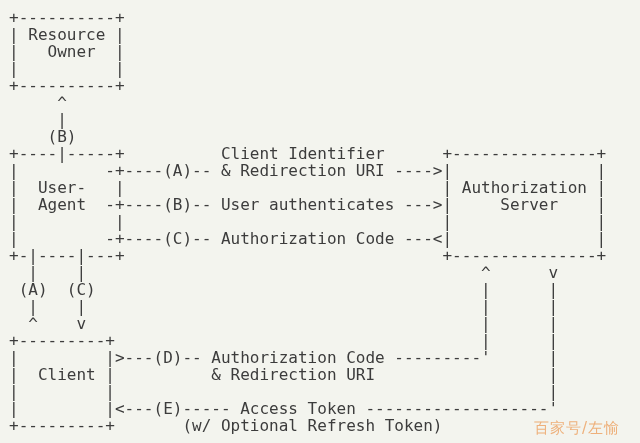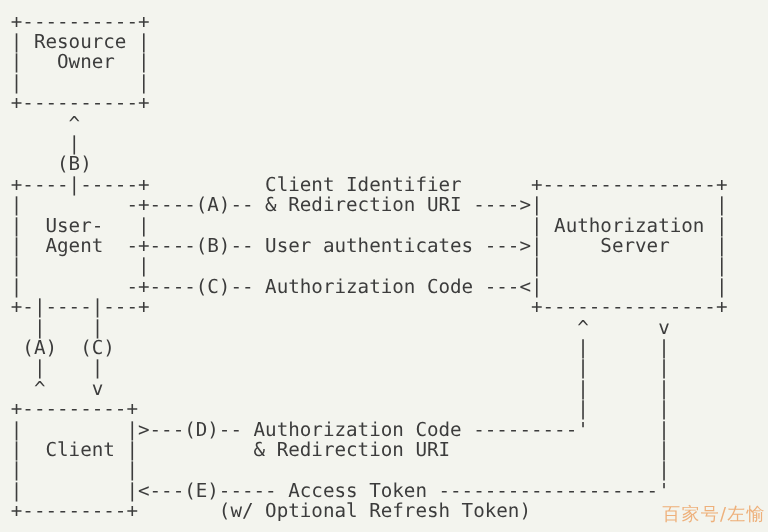--- a/index.html
+++ b/index.html
@@ -24,21 +24,21 @@
     padding: 9px 0 0 9px;
     font-family: "DejaVu Sans Mono", monospace;
     font-size: 16px;
     line-height: 17px;
     color: var(--text);
     white-space: pre;
     tab-size: 8;
   }
   .watermark {
     position: absolute;
-    right: 2px;
+    right: 20px;
     bottom: 5px;
     font-family: "DejaVu Sans", "Liberation Sans", sans-serif;
     font-size: 15px;
     letter-spacing: 1px;
     color: var(--watermark);
     opacity: 0.8;
     pointer-events: none;
   }
 </style>
 </head>

